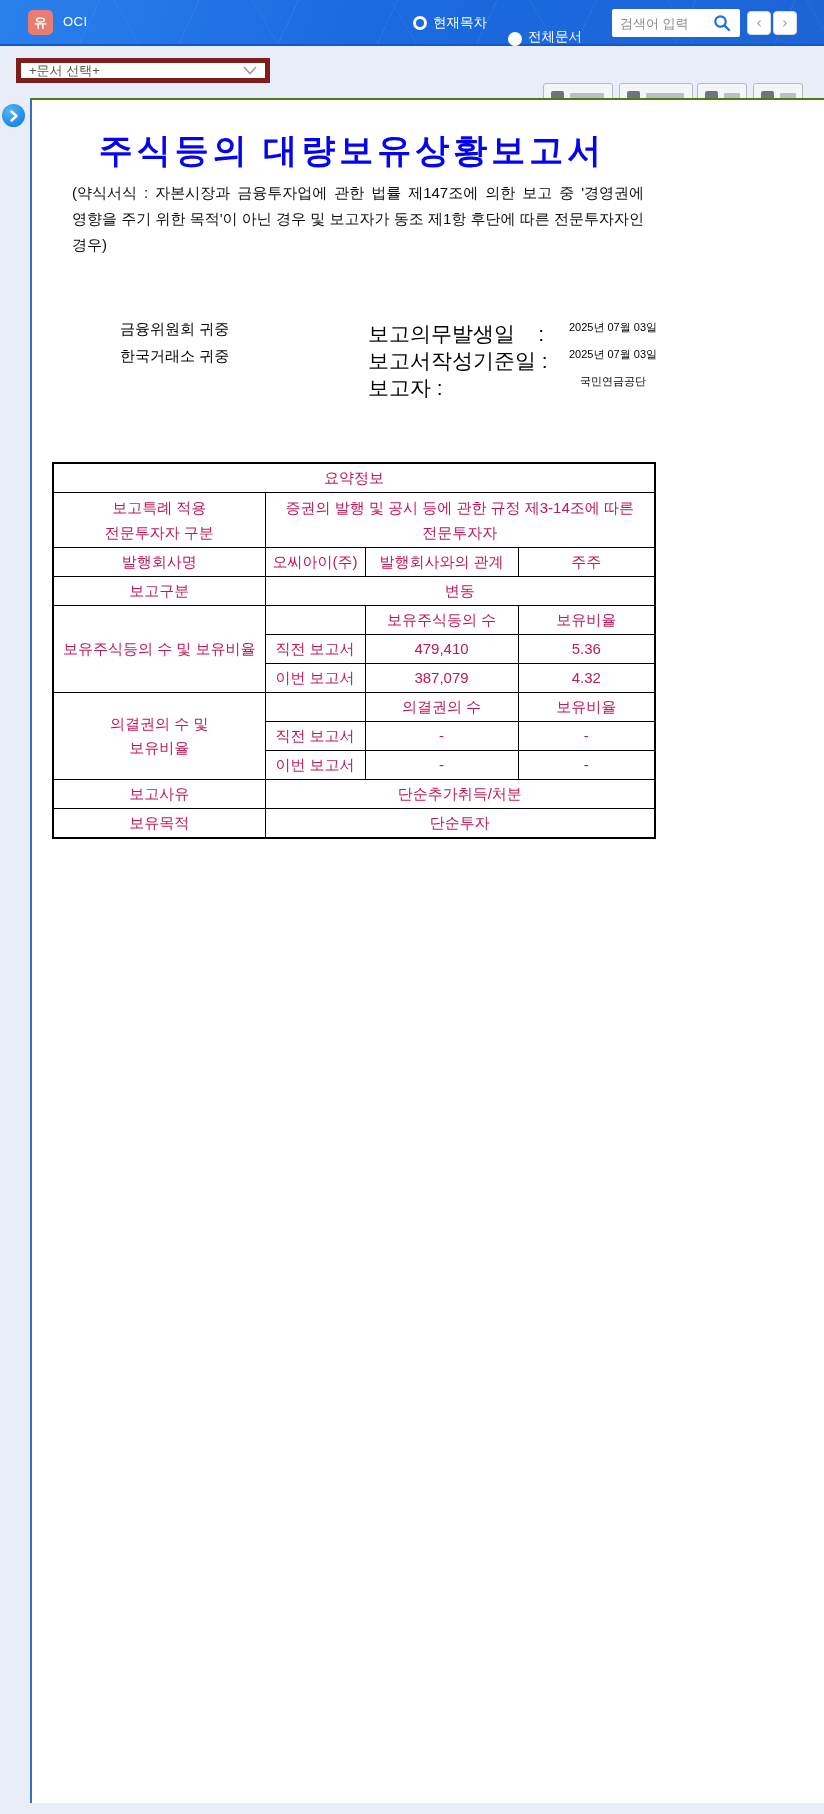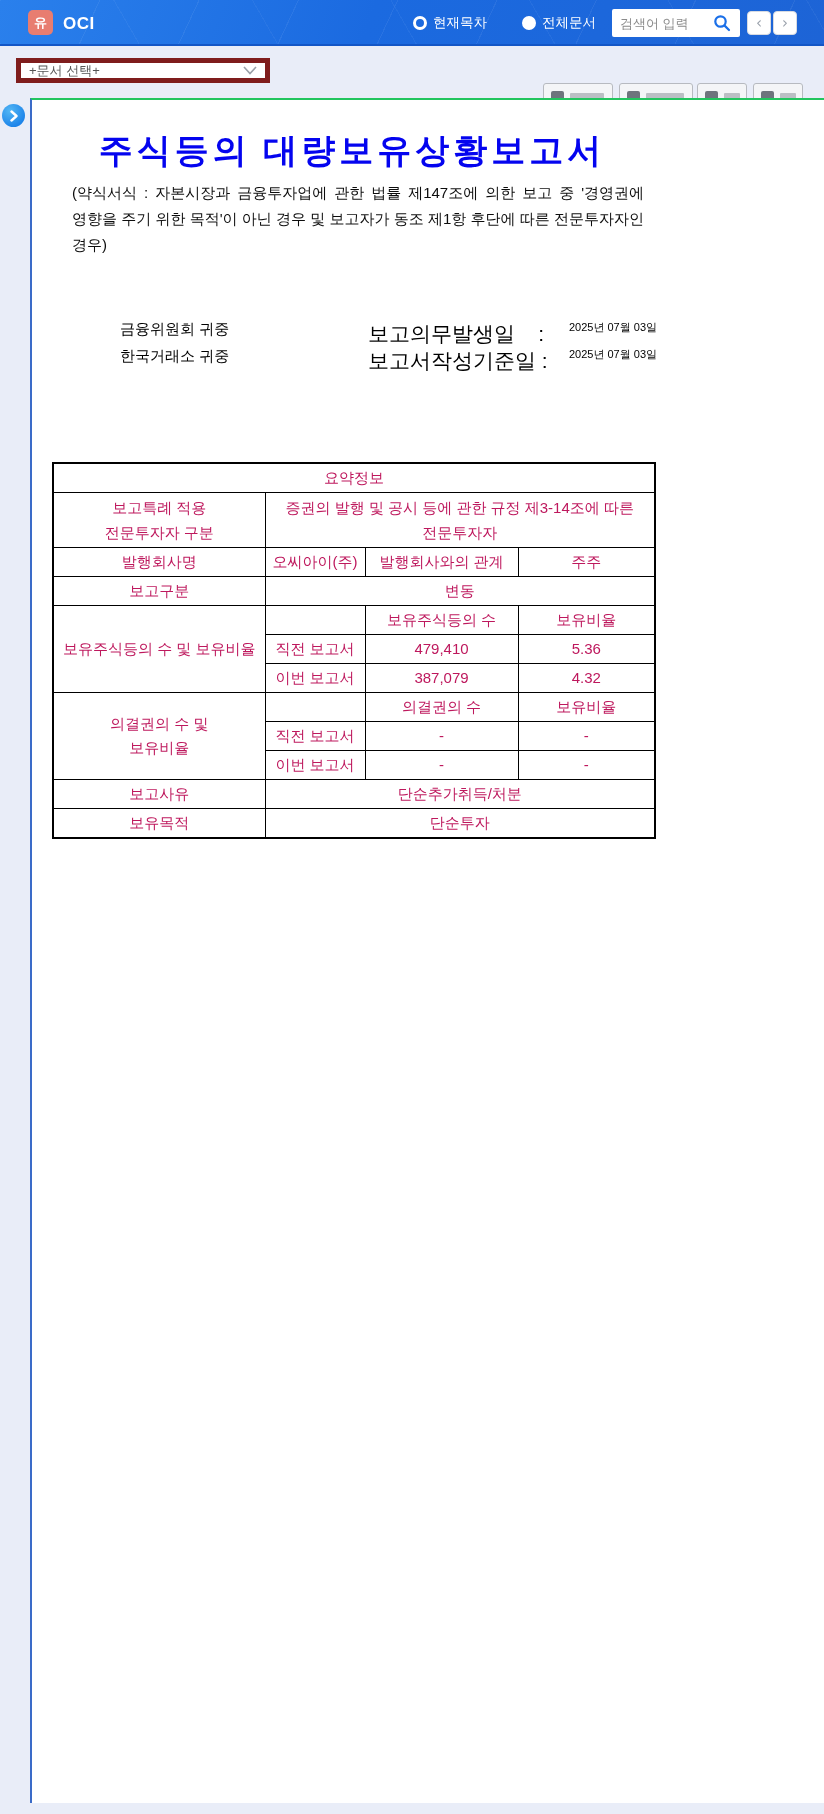--- a/index.html
+++ b/index.html
@@ -12,26 +12,26 @@
     background:linear-gradient(110deg,#2a80ec 0%,#1b6ae0 45%,#1d64d6 100%);
     border-bottom:2px solid #1356c6; z-index:5; }
   .topbar .mesh { position:absolute; inset:0; opacity:.18; pointer-events:none;
     background:
       repeating-linear-gradient(115deg, rgba(255,255,255,.35) 0 1px, transparent 1px 90px),
       repeating-linear-gradient(60deg, rgba(255,255,255,.25) 0 1px, transparent 1px 120px);
   }
   .logo-badge { position:absolute; left:28px; top:10px; width:25px; height:25px;
     background:#e87d70; border-radius:5px; color:#fff; font-size:13px; font-weight:bold;
     display:flex; align-items:center; justify-content:center; }
-  .logo-text { position:absolute; left:63px; top:14px; color:#fff; font-size:17px;
-    font-weight:700; letter-spacing:.5px; }
+  .logo-text { position:absolute; left:63px; top:14px; color:#fff; font-size:13px;
+    font-weight:400; letter-spacing:.5px; }
   .radio-item { position:absolute; top:0; height:46px; display:flex; align-items:center;
     gap:6px; color:#fff; font-size:13.5px; cursor:pointer; }
   .radio-item.r1 { left:413px; }
-  .radio-item.r2 { left:522px; }
+  .radio-item.r2 { left:508px;align-items:flex-end; }
   .radio-circle { width:14px; height:14px; border-radius:50%; border:3px solid #fff; }
   .radio-circle.solid { background:#fff; border-width:2px; }
   .searchbox { position:absolute; left:612px; top:9px; width:128px; height:28px;
     background:#fff; border-radius:2px; display:flex; align-items:center; }
   .searchbox input { border:none; outline:none; background:transparent; width:100px;
     height:100%; padding:0 0 0 8px; font-size:13px; color:#333;
     font-family:"Liberation Sans","DejaVu Sans",sans-serif; }
   .searchbox input::placeholder { color:#8a8a8a; }
   .search-icon { width:20px; height:20px; margin-left:0; cursor:pointer; flex:0 0 auto; }
   .navbtn { position:absolute; top:11px; width:24px; height:24px; background:#fff;
@@ -54,21 +54,21 @@
     opacity:.55; border-radius:1px; }
 
   
   .side-toggle { position:absolute; left:2px; top:104px; width:23px; height:23px;
     border-radius:50%; border:none; cursor:pointer; z-index:9;
     background:radial-gradient(circle at 35% 30%,#53b7f4,#1f86ea 70%,#1678e0);
     display:flex; align-items:center; justify-content:center; }
 
   
   .doc { position:absolute; left:30px; top:98px; width:794px; height:1705px;
-    background:#fff; border-top:2px solid #22c55e; border-left:2px solid #3a6bc8; z-index:6; }
+    background:#fff; border-top:2px solid #4d7c0f; border-left:2px solid #3a6bc8; z-index:6; }
   .doc-title { position:absolute; left:0; top:28px; width:640px; text-align:center;
     font-family:"Liberation Serif","DejaVu Serif",serif; font-weight:bold;
     font-size:34px; color:#0404ef; letter-spacing:4px; white-space:nowrap; }
   .doc-subtitle { position:absolute; left:40px; top:80px; width:572px; font-size:15px;
     color:#0d0d0d; line-height:26px; text-align:justify; word-break:keep-all; }
 
   .recip-block { position:absolute; left:0; top:216px; width:640px;padding-left:48px; }
   .recip-row { position:relative; height:27px; }
   .recip-name { position:absolute; left:40px; top:4px; font-size:15px; color:#000; }
   .meta-label { position:absolute; left:288px; top:4px; font-size:21px; color:#000; white-space:pre; }
@@ -159,20 +159,24 @@
       <div class="recip-row">
         <span class="recip-name">금융위원회 귀중</span>
         <span class="meta-label">보고의무발생일    :</span>
         <span class="meta-value">2025년 07월 03일</span>
       </div>
       <div class="recip-row">
         <span class="recip-name">한국거래소 귀중</span>
         <span class="meta-label">보고서작성기준일 :</span>
         <span class="meta-value">2025년 07월 03일</span>
       </div>
+      <div class="recip-row">
+        <span class="meta-label">보고자 :</span>
+        <span class="meta-value">국민연금공단</span>
+      </div>
     </div>
 
     <table class="summary">
       <colgroup>
           <col class="c1">
           <col class="c2">
           <col class="c3">
           <col class="c4">
         </colgroup>
       <tbody>

